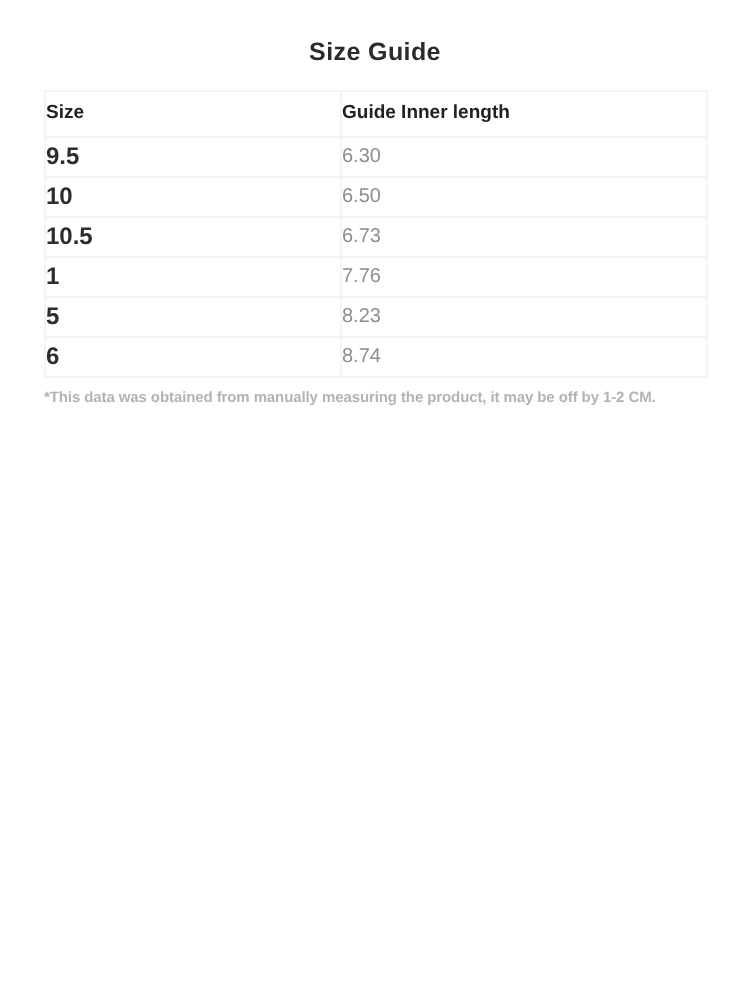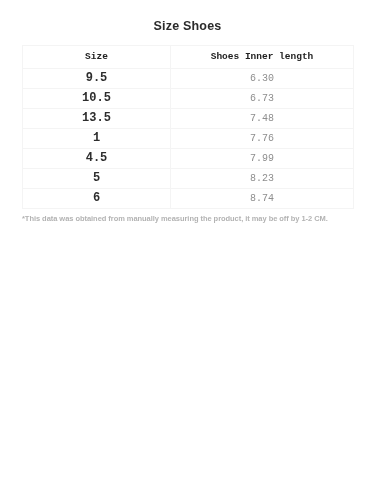--- a/index.html
+++ b/index.html
@@ -43,27 +43,26 @@
     table-layout: fixed;
     border: 1px solid #f2f2f2;
   }
 
   table.size-table col.col-size { width: 148px; }
   table.size-table col.col-len  { width: 183px; }
 
   table.size-table th,
   table.size-table td {
     border: 1px solid #f4f4f4;
-    text-align: center;
+    text-align: left;
     padding: 0;
     height: 19px;
     line-height: 19px;
     vertical-align: middle;
     font-size: 9px;
-    font-family: Liberation Mono, monospace;
   }
 
   table.size-table thead th {
     height: 22px;
     line-height: 22px;
     font-size: 9.5px;
     font-weight: bold;
     color: #222222;
     background: #ffffff;
   }
@@ -88,54 +87,50 @@
     font-weight: bold;
     white-space: nowrap;
     letter-spacing: -0.05px;
   }
 </style>
 </head>
 <body>
 
 <div class="page">
 
-  <h1 class="page-title">Size Shoes</h1>
+  <h1 class="page-title">Size Guide</h1>
 
   <div class="table-wrap">
     <table class="size-table">
       <colgroup>
         <col class="col-size">
         <col class="col-len">
       </colgroup>
       <thead>
         <tr>
           <th>Size</th>
-          <th>Shoes Inner length</th>
+          <th>Guide Inner length</th>
         </tr>
       </thead>
       <tbody>
         <tr>
           <td class="cell-size">9.5</td>
           <td class="cell-len">6.30</td>
         </tr>
         <tr>
+          <td class="cell-size">10</td>
+          <td class="cell-len">6.50</td>
+        </tr>
+        <tr>
           <td class="cell-size">10.5</td>
           <td class="cell-len">6.73</td>
         </tr>
         <tr>
-          <td class="cell-size">13.5</td>
-          <td class="cell-len">7.48</td>
-        </tr>
-        <tr>
           <td class="cell-size">1</td>
           <td class="cell-len">7.76</td>
-        </tr>
-        <tr>
-          <td class="cell-size">4.5</td>
-          <td class="cell-len">7.99</td>
         </tr>
         <tr>
           <td class="cell-size">5</td>
           <td class="cell-len">8.23</td>
         </tr>
         <tr>
           <td class="cell-size">6</td>
           <td class="cell-len">8.74</td>
         </tr>
       </tbody>

